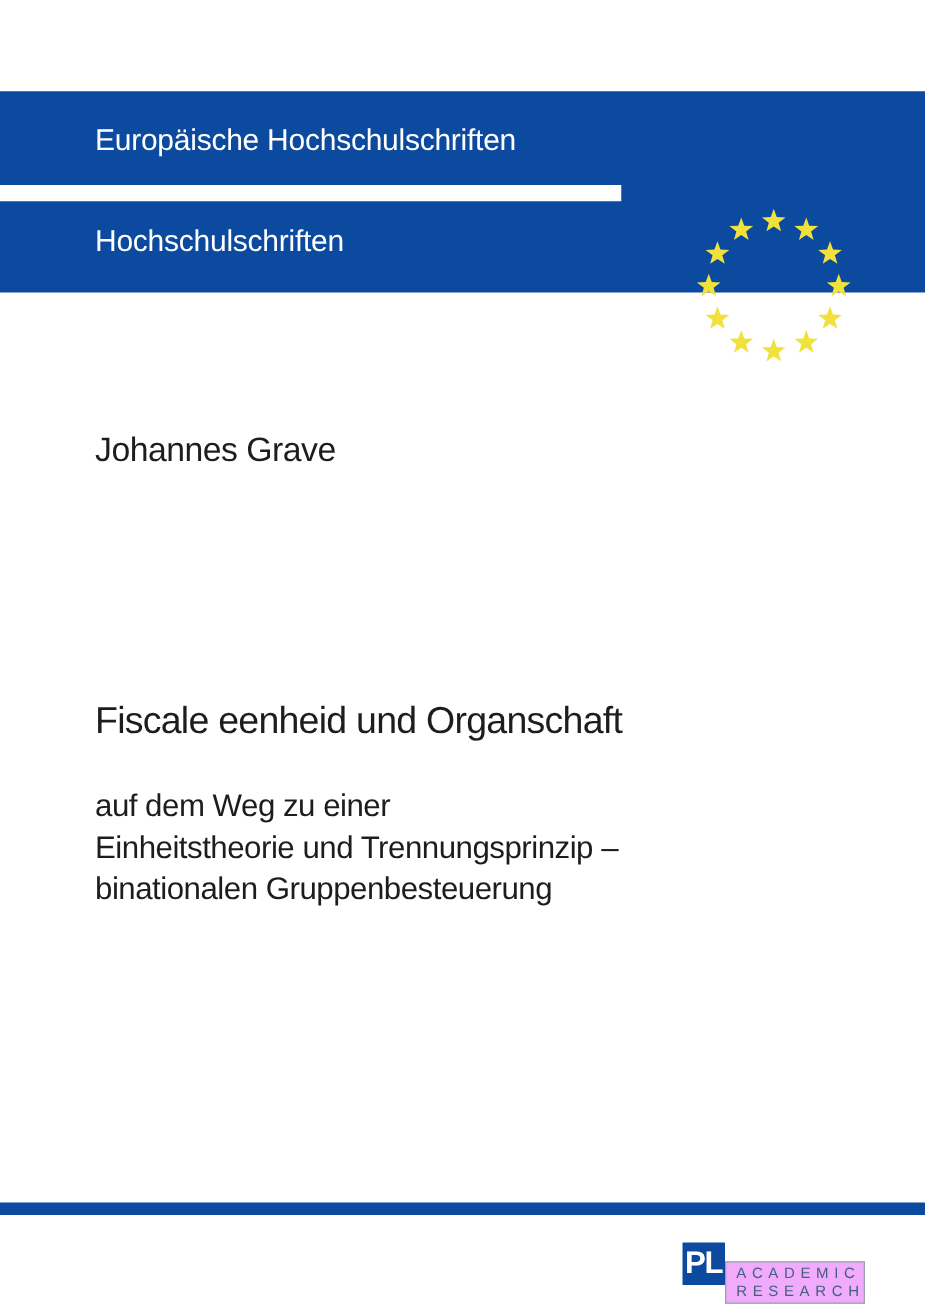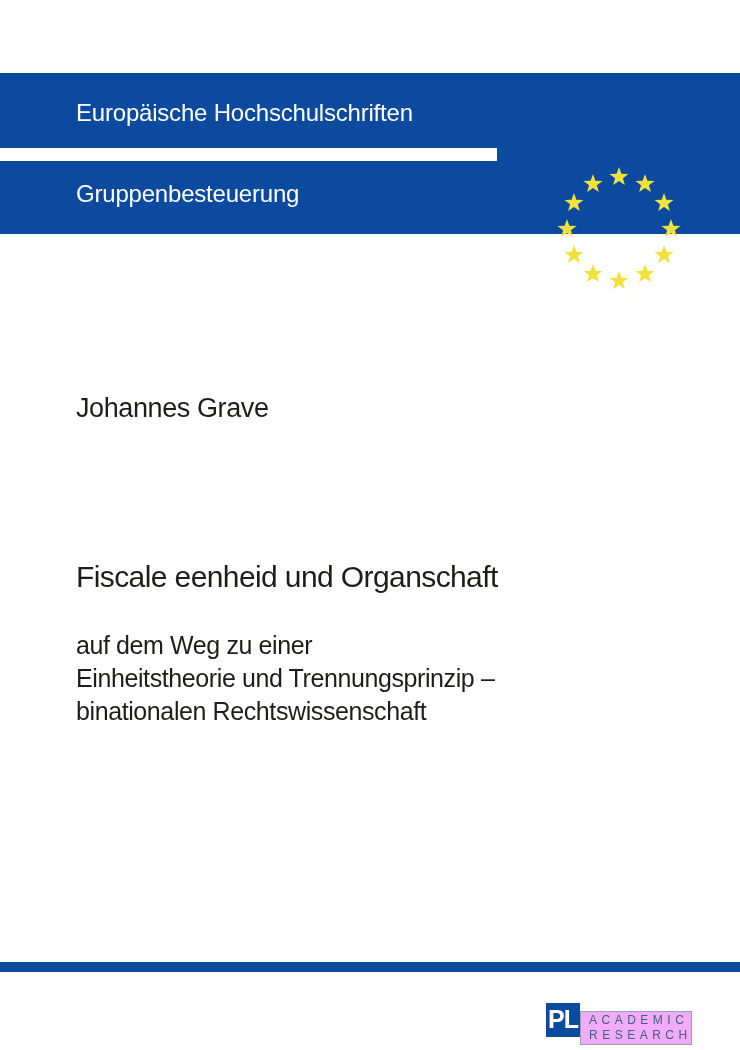--- a/index.html
+++ b/index.html
@@ -50,21 +50,20 @@
     width: 134px; height: 134px;
   }
   .author {
     position: absolute;
     left: 76px; top: 345px;
     font-size: 27px;
     line-height: 30px;
     letter-spacing: -0.4px;
     color: var(--title-text);
     white-space: nowrap;
-    margin-top: 48px;
   }
   .title {
     position: absolute;
     left: 76px; top: 559px;
     font-size: 30px;
     line-height: 36px;
     font-weight: normal;
     letter-spacing: -0.6px;
     color: var(--title-text);
     white-space: nowrap;
@@ -82,21 +81,21 @@
     position: absolute;
     left: 0; top: 962px;
     width: 740px; height: 10px;
     background: var(--banner-blue);
   }
   .publisher-logo {
     position: absolute;
     left: 546px; top: 994px;
     height: 52px;
     display: flex;
-    align-items: center;
+    align-items: flex-start;
   }
   .pl-square {
     width: 34px; height: 34px;
     background: var(--banner-blue);
     color: #ffffff;
     font-size: 25px;
     font-weight: bold;
     letter-spacing: -1px;
     display: flex;
     align-items: center;
@@ -140,30 +139,30 @@
         <polygon points="15.00,57.00 17.41,63.68 24.51,63.91 18.90,68.27 20.88,75.09 15.00,71.10 9.12,75.09 11.10,68.27 5.49,63.91 12.59,63.68" fill="#f1e13c"></polygon>
         <polygon points="21.97,31.00 24.38,37.68 31.48,37.91 25.87,42.27 27.84,49.09 21.97,45.10 16.09,49.09 18.07,42.27 12.46,37.91 19.56,37.68" fill="#f1e13c"></polygon>
         <polygon points="41.00,11.97 43.41,18.65 50.51,18.88 44.90,23.23 46.88,30.06 41.00,26.07 35.12,30.06 37.10,23.23 31.49,18.88 38.59,18.65" fill="#f1e13c"></polygon>
       </svg>
   </div>
 
   <div class="banner-line l1">Europäische Hochschulschriften</div>
 
   <div class="banner-stripe"></div>
 
-  <div class="banner-line l2">Gruppenbesteuerung</div>
+  <div class="banner-line l2">Hochschulschriften</div>
 
   <div class="author">Johannes Grave</div>
 
   <div class="title">Fiscale eenheid und Organschaft</div>
 
   <div class="subtitle">
     <div>auf dem Weg zu einer</div>
     <div>Einheitstheorie und Trennungsprinzip –</div>
-    <div>binationalen Rechtswissenschaft</div>
+    <div>binationalen Gruppenbesteuerung</div>
   </div>
 
   <div class="footer-bar"></div>
 
   <div class="publisher-logo">
     <div class="pl-square">PL</div>
     <div class="pl-box">
       <div class="line">ACADEMIC</div>
       <div class="line">RESEARCH</div>
     </div>

